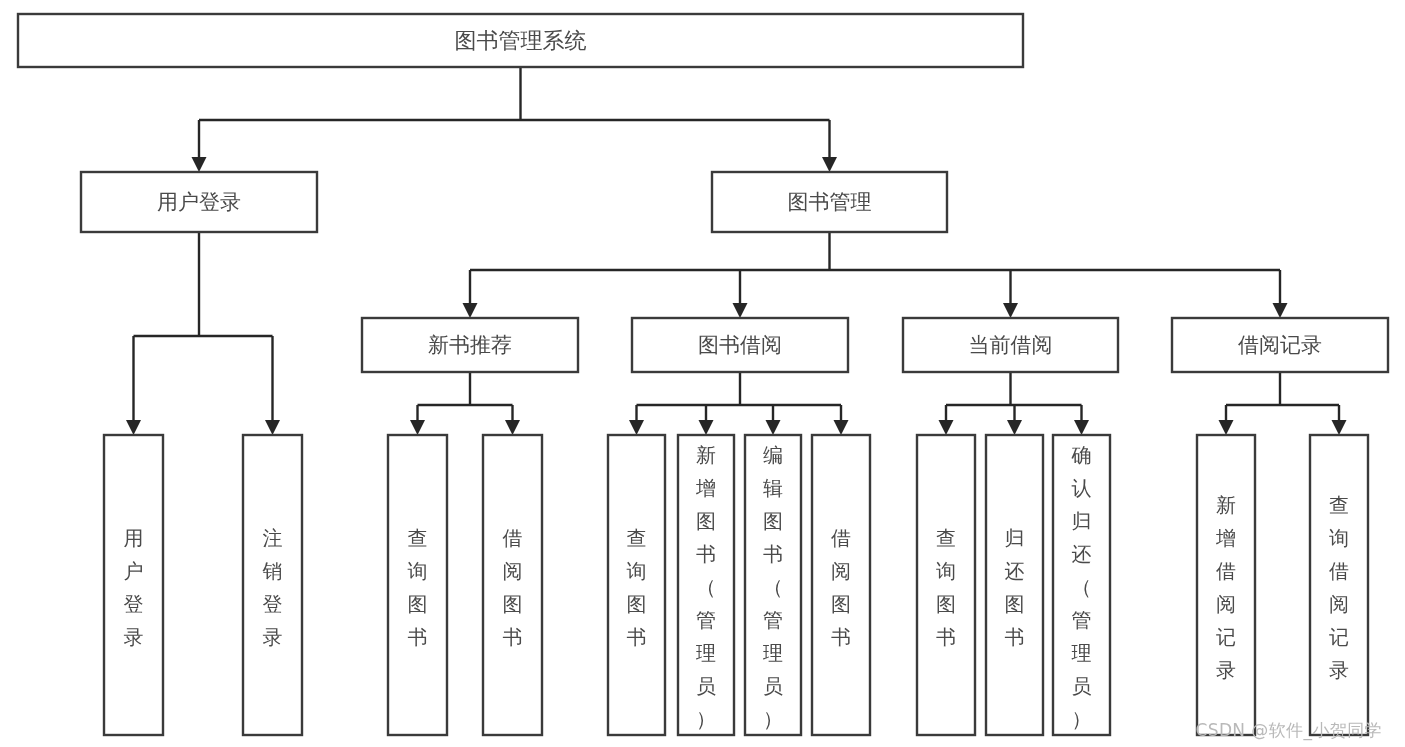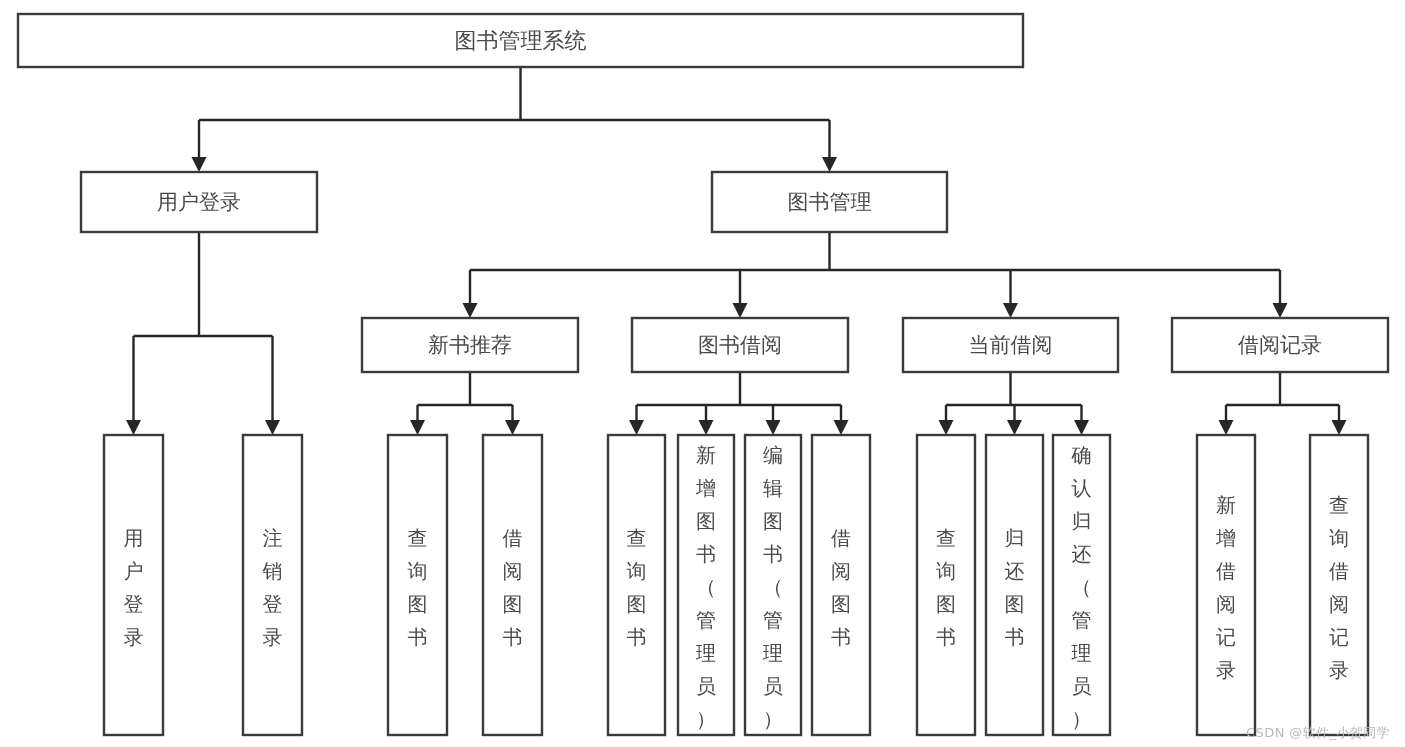--- a/index.html
+++ b/index.html
@@ -56,24 +56,24 @@
   .node-label.level-2 { font-size: 21px; }
   .vert-label {
     fill: #4a4a4a;
     font-family: "DejaVu Sans", "Liberation Sans", sans-serif;
     font-size: 20px;
     text-anchor: middle;
     white-space: pre;
   }
   .watermark {
     position: absolute;
-    right: 14px;
+    right: 22px;
     bottom: 5px;
     font-family: "DejaVu Sans", "Liberation Sans", sans-serif;
-    font-size: 13px;
+    font-size: 17px;
     color: #b9b9b9;
     letter-spacing: 0.4px;
     user-select: none;
     pointer-events: none;
   }
 </style>
 </head>
 <body>
 
 <div id="diagram-root">

